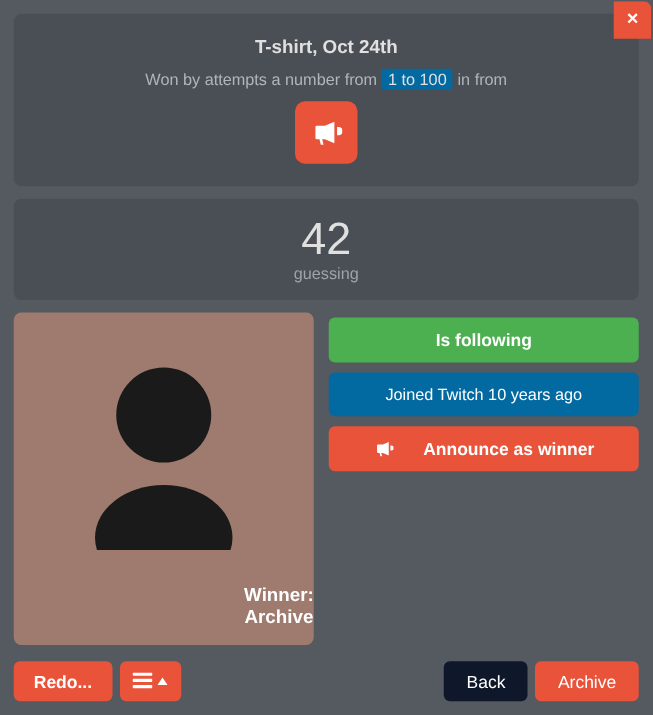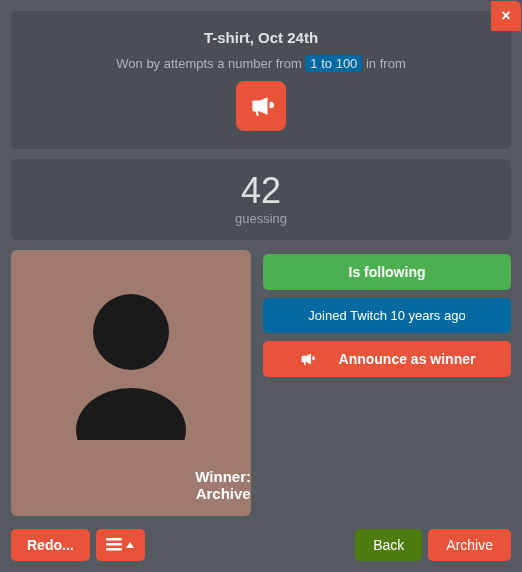--- a/index.html
+++ b/index.html
@@ -242,21 +242,21 @@
       gap: 3px;
     }
 
     .footer-right {
       display: flex;
       flex-direction: row;
       gap: 6px;
     }
 
     .back-btn {
-      background: #4d7c0f;
+      background: #0f172a;
       color: white;
       border: none;
       border-radius: 5px;
       padding: 8px 18px;
       font-size: 14px;
       cursor: pointer;
     }
 
     .archive-btn {
       background: #e8533a;

